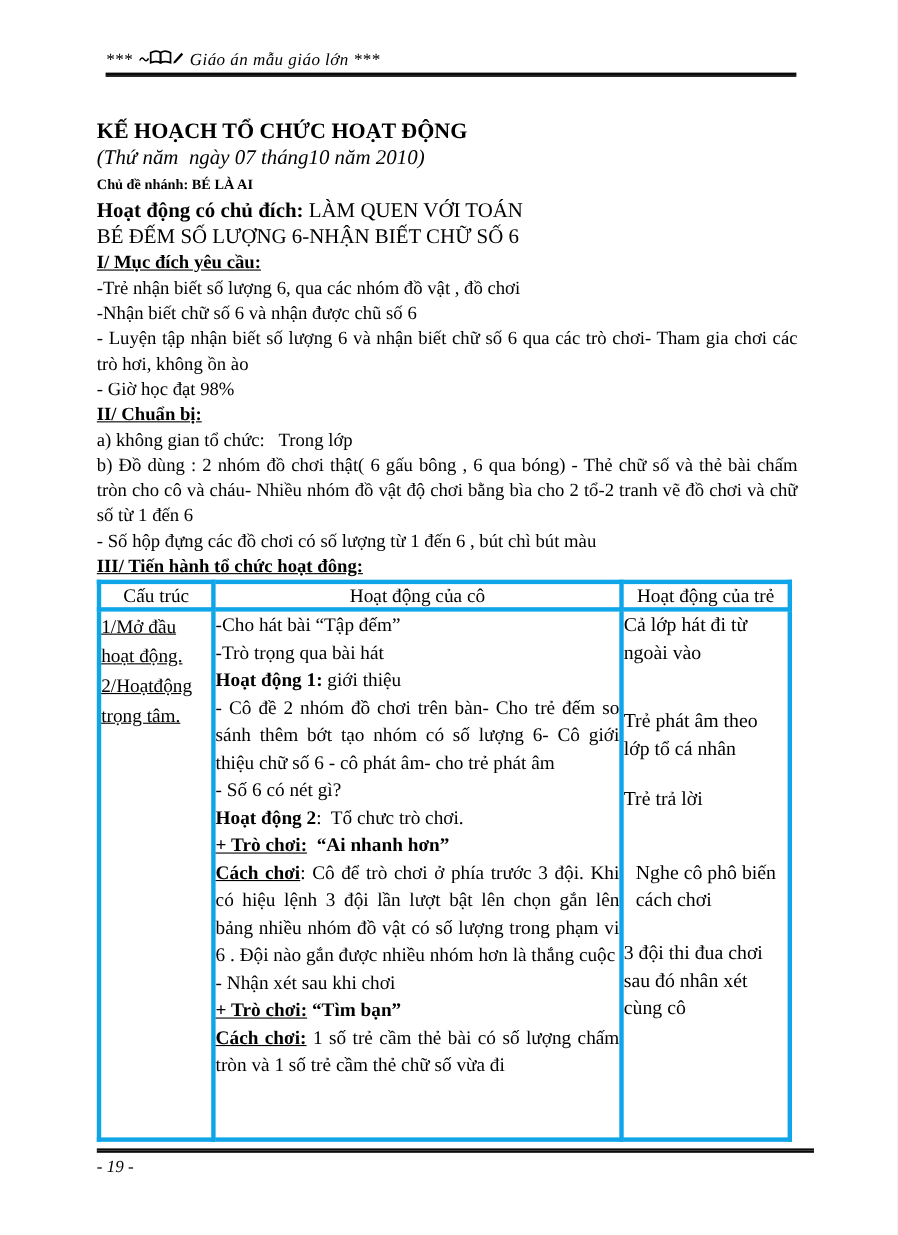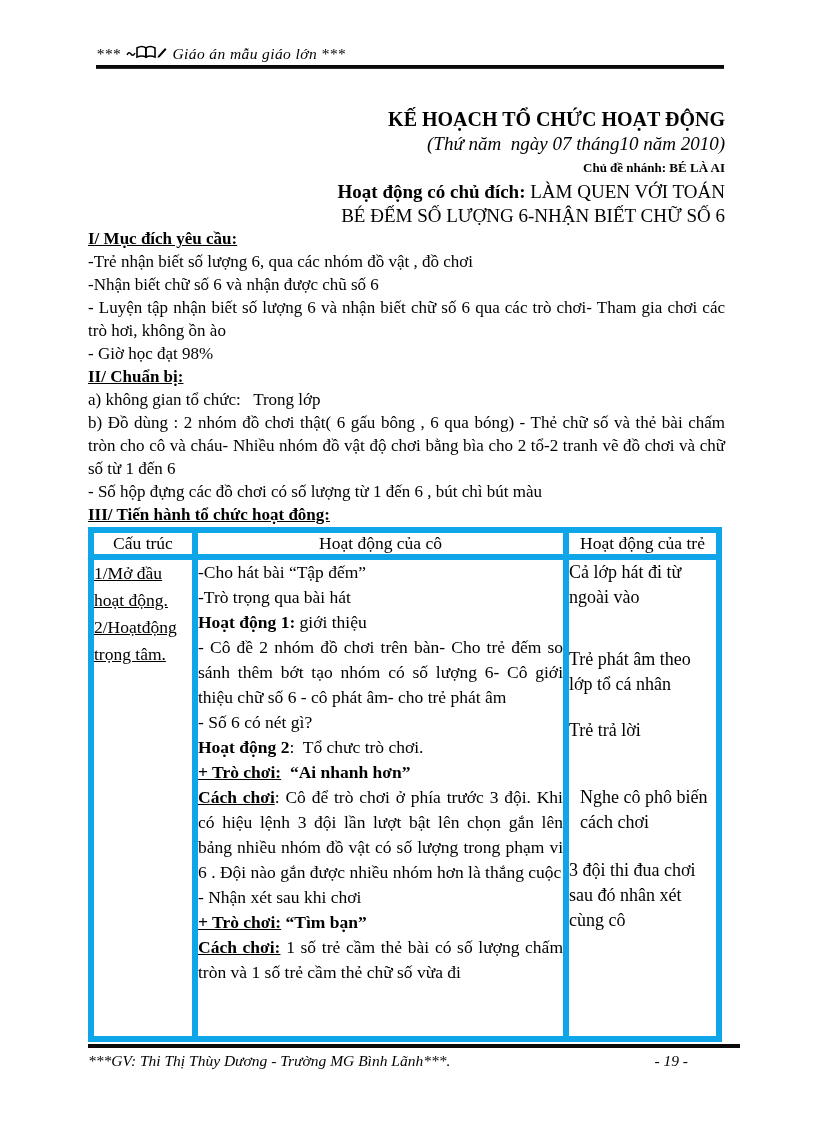--- a/index.html
+++ b/index.html
@@ -20,37 +20,37 @@
     display: flex; align-items: flex-end; gap: 4px;
     font-style: italic; font-size: 15.5px; line-height: 18px;
     letter-spacing: 0.4px; white-space: nowrap;
   }
   .hdr-icon { display: inline-block; margin: 0 1px -1px 1px; }
   .hdr-rule { margin-top: 2px; height: 3px; border-top: 3px solid #0a0a0a; border-bottom: 1px solid #2a2a2a; }
 
   
   .content { position: absolute; left: 88px; top: 106px; width: 637px; }
 
-  .title-block { text-align: right; }
+  .title-block { text-align: left; }
   .t1 { font-size: 20px; line-height: 26px; font-weight: bold; }
   .t2 { font-size: 19px; line-height: 24px; font-style: italic; }
   .t3 { font-size: 13px; line-height: 24px; font-weight: bold; }
   .t4 { font-size: 19px; line-height: 24px; }
   .t4 .lbl { font-weight: bold; }
   .t5 { font-size: 19px; line-height: 23px; }
 
   .sections { font-size: 17px; line-height: 23px; }
   .sections p { margin: 0; }
   .sec-h { font-weight: bold; text-decoration: underline; }
   .j { text-align: justify; }
   .keep-spaces { white-space: pre-wrap; }
 
   
   table.doc { border-collapse: collapse; table-layout: fixed; width: 628px; margin-top: 1px; }
-  table.doc th, table.doc td { border: 6px solid #0ea5e9; padding: 0; }
+  table.doc th, table.doc td { border: 4px solid #0ea5e9; padding: 0; }
   table.doc th {
     font-weight: normal; font-size: 17.5px; height: 25px;
     text-align: center; vertical-align: middle;
   }
   table.doc td { vertical-align: top; height: 482px; }
   td.c-struct { padding: 3px 4px 0 7px; font-size: 17.5px; line-height: 27px; }
   td.c-struct div { text-decoration: underline; }
   td.c-co { padding: 2px 7px 0 7px; font-size: 17.5px; line-height: 25px; }
   td.c-co p { margin: 0; }
   td.c-tre { padding: 2px 4px 0 9px; font-size: 18px; line-height: 25px; }
@@ -160,18 +160,17 @@
             <p class="g4">3 đội thi đua chơi sau đó nhân xét cùng cô</p>
           </td>
         </tr>
       </tbody>
     </table>
   </div>
 
   <div class="ftr">
     <div class="ftr-rule"></div>
     <div class="ftr-row">
-      <span>***GV: Thi Thị Thùy Dương - Trường MG Bình Lãnh***.</span>
       <span>- 19 -</span>
     </div>
   </div>
 
 </div>
 
 </body></html>

